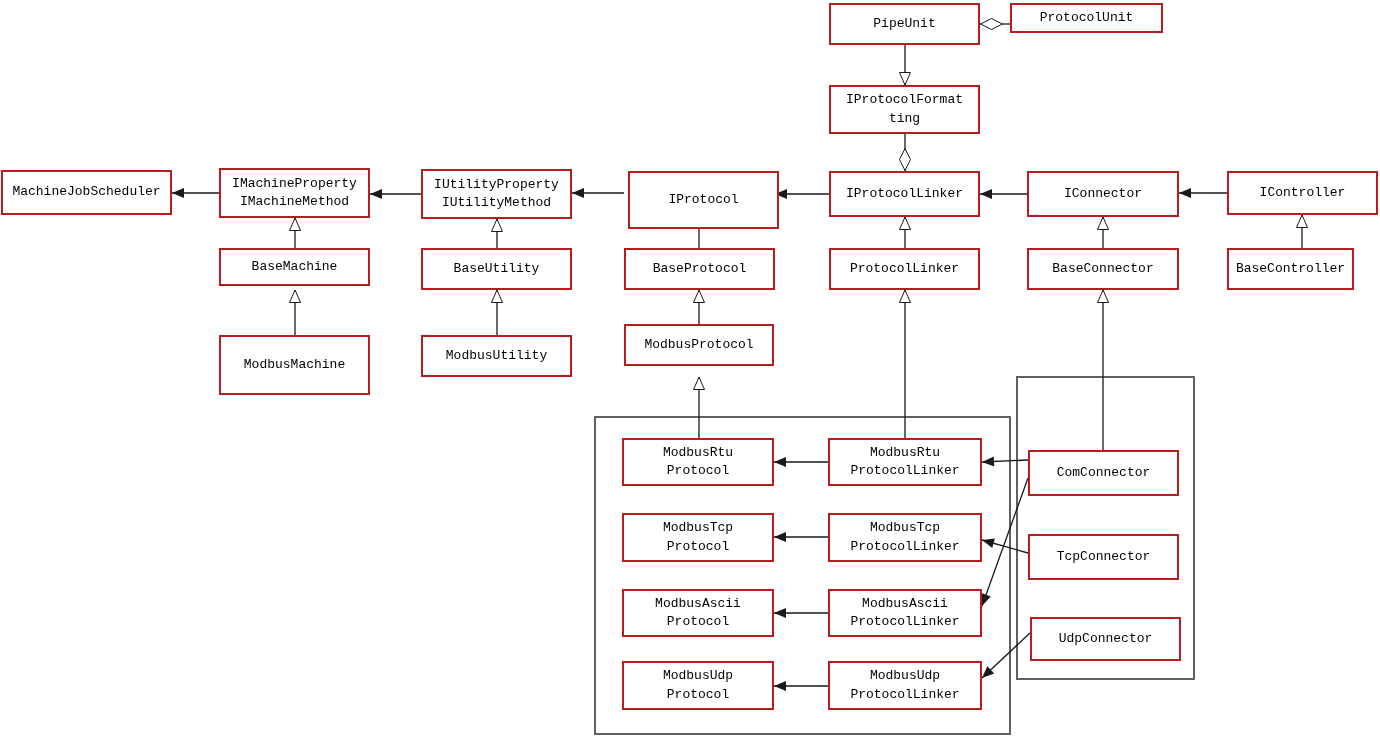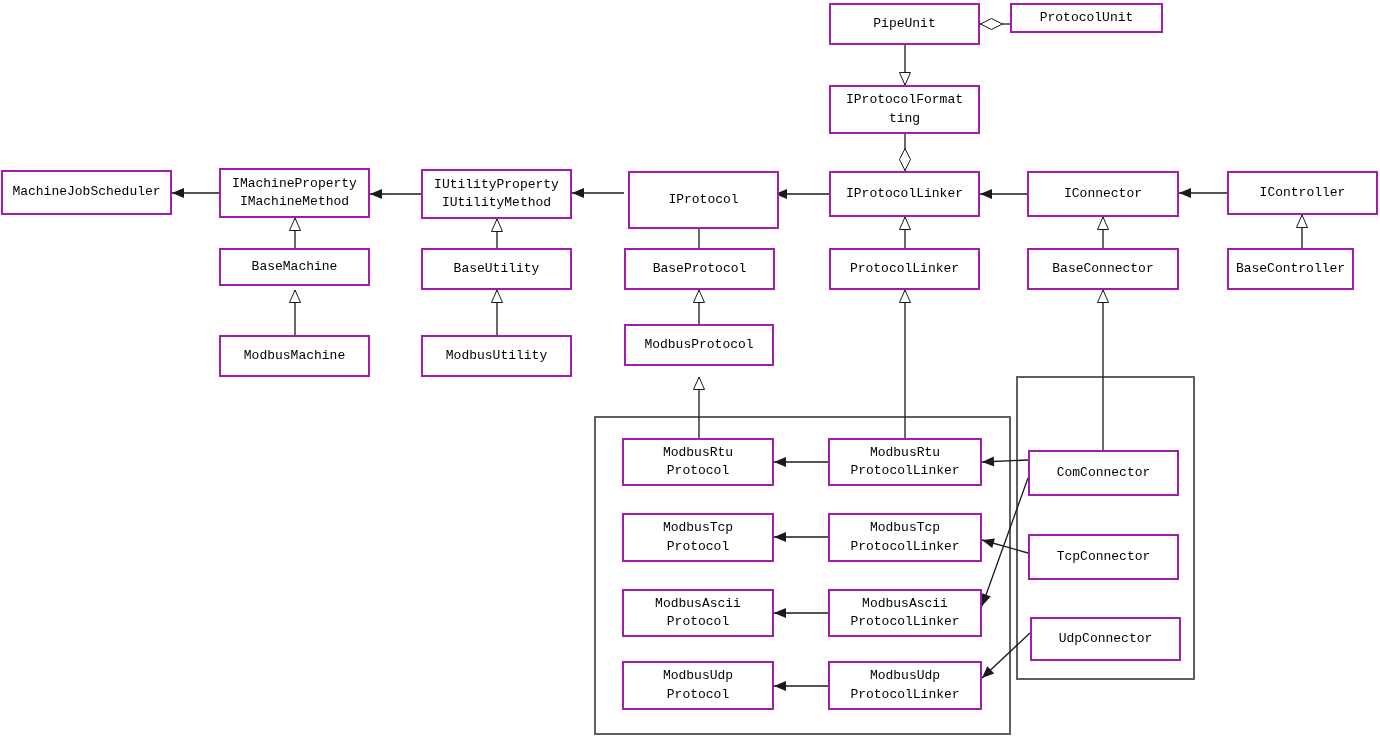--- a/index.html
+++ b/index.html
@@ -1,20 +1,20 @@
 <!DOCTYPE html>
 <html><head>
 <meta charset="utf-8">
 <style>
   html,body{margin:0;padding:0;background:#ffffff;}
   .canvas{position:relative;width:1380px;height:738px;background:#fff;overflow:hidden;
           font-family:"Liberation Mono","DejaVu Sans Mono",monospace;}
   .edges{position:absolute;left:0;top:0;z-index:0;}
   .node{position:absolute;z-index:1;box-sizing:border-box;background:#fff;
-        border:2px solid #a21caf;display:flex;align-items:center;justify-content:center;
+        border:2px solid #b91c1c;display:flex;align-items:center;justify-content:center;
         text-align:center;font-size:13px;line-height:1.4;color:#000;
         white-space:pre-line;}
   .node.wrap{white-space:normal;word-break:break-all;padding:0 12px;}
 </style>
 </head>
 <body>
 
 <div class="canvas">
 
   <svg class="edges" width="1380" height="738">
@@ -88,21 +88,21 @@
   <div class="node" style="left:1027px;top:171px;width:152px;height:46px"><span>IConnector</span></div>
   <div class="node" style="left:1227px;top:171px;width:151px;height:44px"><span>IController</span></div>
 
   <div class="node" style="left:219px;top:248px;width:151px;height:38px"><span>BaseMachine</span></div>
   <div class="node" style="left:421px;top:248px;width:151px;height:42px"><span>BaseUtility</span></div>
   <div class="node" style="left:624px;top:248px;width:151px;height:42px"><span>BaseProtocol</span></div>
   <div class="node" style="left:829px;top:248px;width:151px;height:42px"><span>ProtocolLinker</span></div>
   <div class="node" style="left:1027px;top:248px;width:152px;height:42px"><span>BaseConnector</span></div>
   <div class="node" style="left:1227px;top:248px;width:127px;height:42px"><span>BaseController</span></div>
 
-  <div class="node" style="left:219px;top:335px;width:151px;height:42px"><span>ModbusMachine</span></div>
+  <div class="node" style="left:219px;top:335px;width:151px;height:60px"><span>ModbusMachine</span></div>
   <div class="node" style="left:421px;top:335px;width:151px;height:42px"><span>ModbusUtility</span></div>
   <div class="node" style="left:624px;top:324px;width:150px;height:42px"><span>ModbusProtocol</span></div>
 
   <div class="node" style="left:622px;top:438px;width:152px;height:48px"><span>ModbusRtu
 Protocol</span></div>
   <div class="node" style="left:828px;top:438px;width:154px;height:48px"><span>ModbusRtu
 ProtocolLinker</span></div>
   <div class="node" style="left:622px;top:513px;width:152px;height:49px"><span>ModbusTcp
 Protocol</span></div>
   <div class="node" style="left:828px;top:513px;width:154px;height:49px"><span>ModbusTcp

